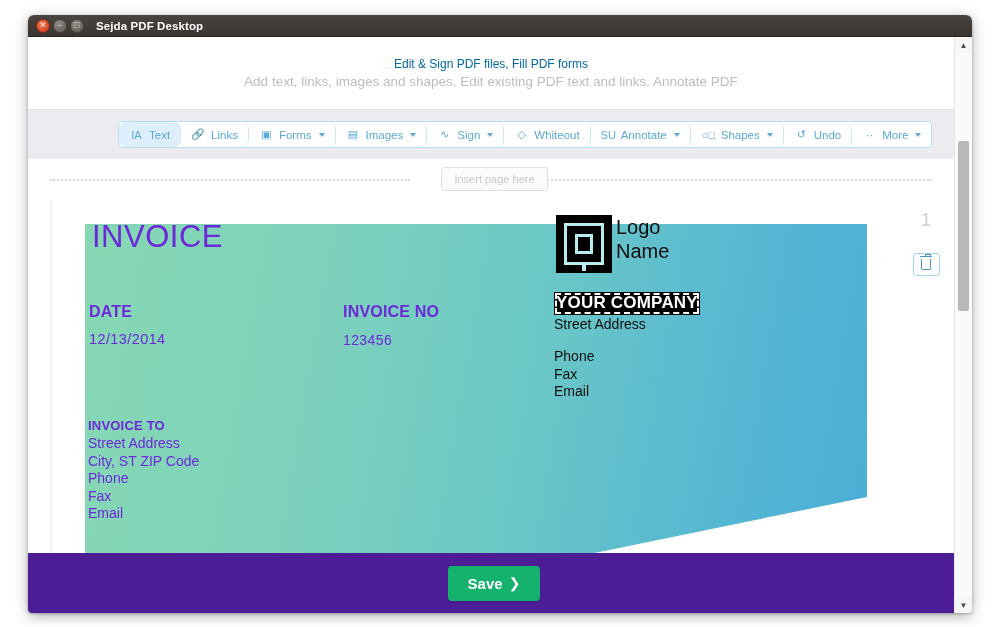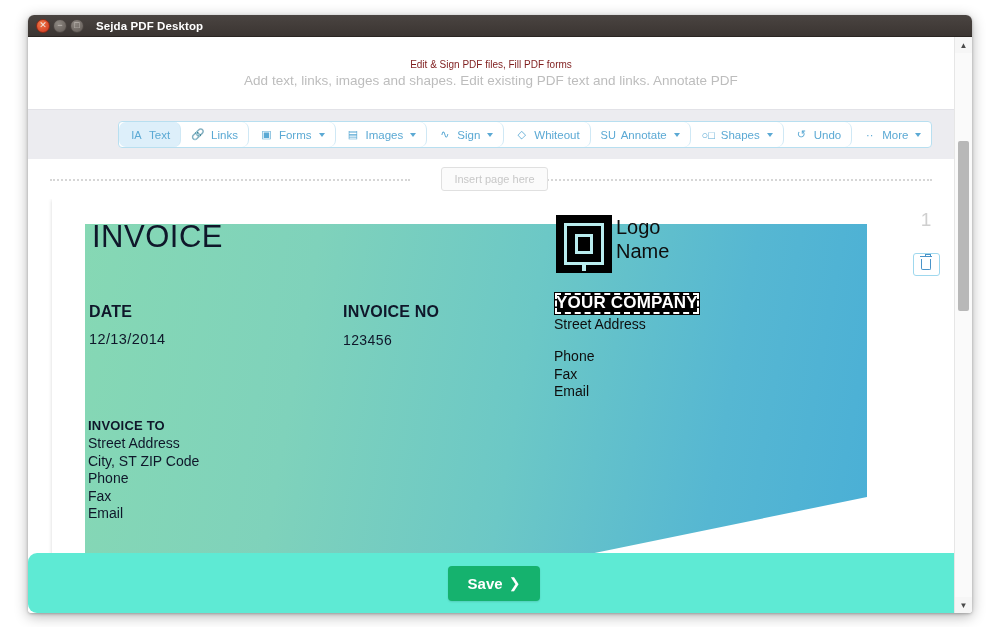--- a/index.html
+++ b/index.html
@@ -66,21 +66,21 @@
 
   
   #promo-header {
     height: 72px;
     background: #ffffff;
     display: flex; flex-direction: column;
     align-items: center; justify-content: center;
     gap: 3px;
     padding-right: 18px;
   }
-  #promo-line1 { font-size: 10px; color: #7f1d1d; }
+  #promo-line1 { font-size: 12px; color: #0369a1; }
   #promo-line2 { font-size: 13.5px; color: #bdbdbd; }
 
   
   #toolbar-strip {
     height: 50px;
     background: #ececf0;
     border-top: 1px solid #e2e2e7;
     display: flex; align-items: center;
     padding-left: 90px;
     padding-right: 18px;
@@ -165,21 +165,21 @@
 
   
   #invoice-banner {
     position: absolute;
     left: 33px; top: 25px;
     width: 782px; height: 350px;
     background: linear-gradient(100deg, #86d8b4 0%, #7fd2bb 28%, #6cc8c6 55%, #56b7d2 80%, #4aafd6 100%);
     clip-path: polygon(0 0, 100% 0, 100% 78%, 52% 100%, 0 100%);
   }
 
-  .inv-text { position: absolute; color: #0f172a; }
+  .inv-text { position: absolute; color: #6d28d9; }
   #inv-title {
     left: 40px; top: 20px;
     font-size: 31px; letter-spacing: 0.5px;
     font-weight: 400;
   }
   #inv-date-label { left: 37px; top: 104px; font-size: 16px; font-weight: bold; letter-spacing: 0.2px; }
   #inv-date-value { left: 37px; top: 132px; font-size: 14.5px; letter-spacing: 0.4px; }
   #inv-no-label { left: 291px; top: 104px; font-size: 16px; font-weight: bold; letter-spacing: 0.2px; }
   #inv-no-value { left: 291px; top: 133px; font-size: 14px; letter-spacing: 0.4px; }
 
@@ -301,25 +301,24 @@
     background: #ffffff;
     display: flex; align-items: center; justify-content: center;
     cursor: default;
   }
 
   
   #save-bar {
     position: absolute;
     left: 0; bottom: 0;
     width: 944px; height: 60px;
-    background: #5eead4;
+    background: #4c1d95;
     display: flex; align-items: center; justify-content: center;
     padding-right: 12px;
     z-index: 10;
-    border-radius: 9px;
   }
   #save-button {
     background: #15b26e;
     color: #ffffff;
     font-size: 15px;
     font-weight: bold;
     border: none;
     border-radius: 4px;
     padding: 9px 20px;
     display: flex; align-items: center; gap: 6px;

